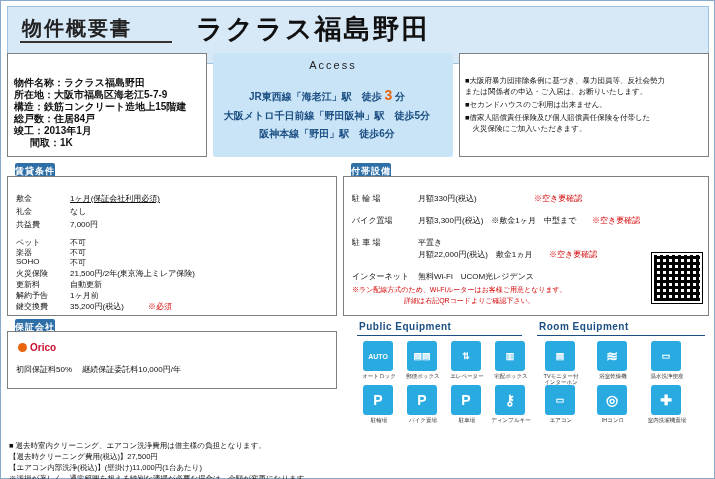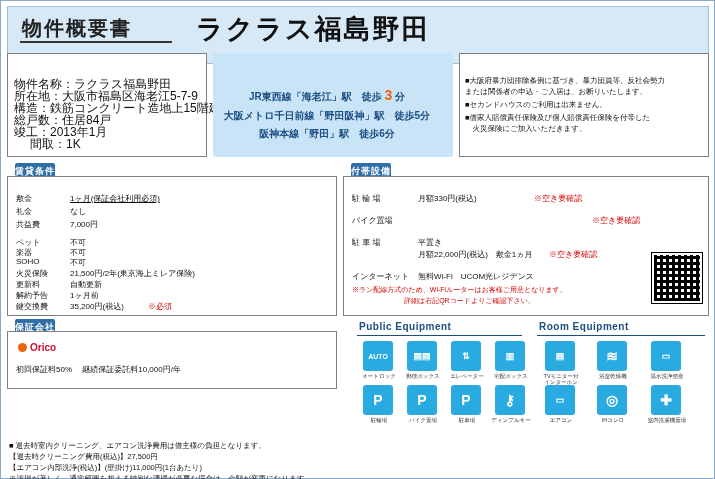--- a/index.html
+++ b/index.html
@@ -56,21 +56,21 @@
     box-sizing:border-box;
     background:#fff;
   }
   .blue-box{
     position:absolute;
     background:#c9e3f7;
     box-sizing:border-box;
   }
   
   #overview-box{left:6px;top:52px;width:200px;height:104px;}
-  .ov-line{position:absolute;left:6px;font-size:12px;white-space:nowrap;}
+  .ov-line{position:absolute;left:6px;font-size:10px;white-space:nowrap;font-weight:bold;}
   
   #access-box{left:212px;top:52px;width:240px;height:104px;border-radius:3px;}
   .ac-title{position:absolute;left:0;top:6px;width:240px;text-align:center;font-size:11px;letter-spacing:2px;color:#222;}
   .ac-line{position:absolute;width:228px;text-align:center;font-size:10px;color:#1b4f82;font-weight:bold;white-space:nowrap;}
   .ac-big{color:#e8650d;font-size:14px;font-weight:bold;}
   
   #remarks-box{left:458px;top:52px;width:250px;height:104px;}
   .rm-line{position:absolute;left:5px;font-size:7.5px;line-height:1.25;white-space:nowrap;}
   
   #rent-box{left:6px;top:175px;width:330px;height:140px;}
@@ -139,20 +139,21 @@
   <div class="box" id="overview-box">
     <div class="ov-line" style="top:22px;">物件名称：ラクラス福島野田</div>
     <div class="ov-line" style="top:34px;">所在地：大阪市福島区海老江5-7-9</div>
     <div class="ov-line" style="top:46px;">構造：鉄筋コンクリート造地上15階建</div>
     <div class="ov-line" style="top:58px;">総戸数：住居84戸</div>
     <div class="ov-line" style="top:70px;">竣工：2013年1月</div>
     <div class="ov-line" style="top:82px;padding-left:16px;">間取：1K</div>
   </div>
 
   <div class="blue-box" id="access-box">
+    <div class="ac-title">Access</div>
     <div class="ac-line" style="top:34px;">
       <span>JR東西線「海老江」駅　徒歩</span>
       <span class="ac-big">3</span>
       <span>分</span>
     </div>
     <div class="ac-line" style="top:56px;">大阪メトロ千日前線「野田阪神」駅　徒歩5分</div>
     <div class="ac-line" style="top:74px;">阪神本線「野田」駅　徒歩6分</div>
   </div>
 
   <div class="tab" style="left:572px;top:56px;">備考</div>
@@ -198,20 +199,21 @@
     <div class="rent-row red" style="left:140px;top:124px;">※必須</div>
   </div>
 
   <div class="tab" style="left:350px;top:162px;">付帯設備</div>
   <div class="box" id="fac-box">
     <div class="fc fc-k" style="top:16px;">駐 輪 場</div>
     <div class="fc fc-v" style="top:16px;">月額330円(税込)</div>
     <div class="fc fc-note" style="left:190px;top:16px;">※空き要確認</div>
 
     <div class="fc fc-k" style="top:38px;">バイク置場</div>
+    <div class="fc fc-v" style="top:38px;">月額3,300円(税込)　※敷金1ヶ月　中型まで</div>
     <div class="fc fc-note" style="left:248px;top:38px;">※空き要確認</div>
 
     <div class="fc fc-k" style="top:60px;">駐 車 場</div>
     <div class="fc fc-v" style="top:60px;">平置き</div>
 
     <div class="fc fc-v" style="top:72px;">月額22,000円(税込)　敷金1ヵ月</div>
     <div class="fc fc-note" style="left:205px;top:72px;">※空き要確認</div>
 
     <div class="fc fc-k" style="top:94px;">インターネット</div>
     <div class="fc fc-v" style="top:94px;">無料Wi-Fi　UCOM光レジデンス</div>

